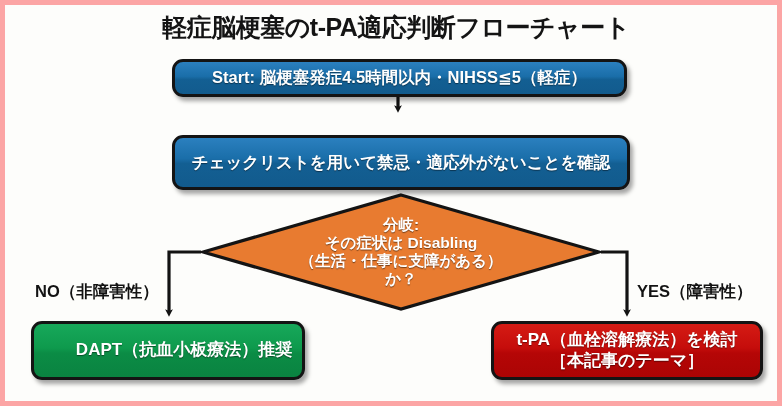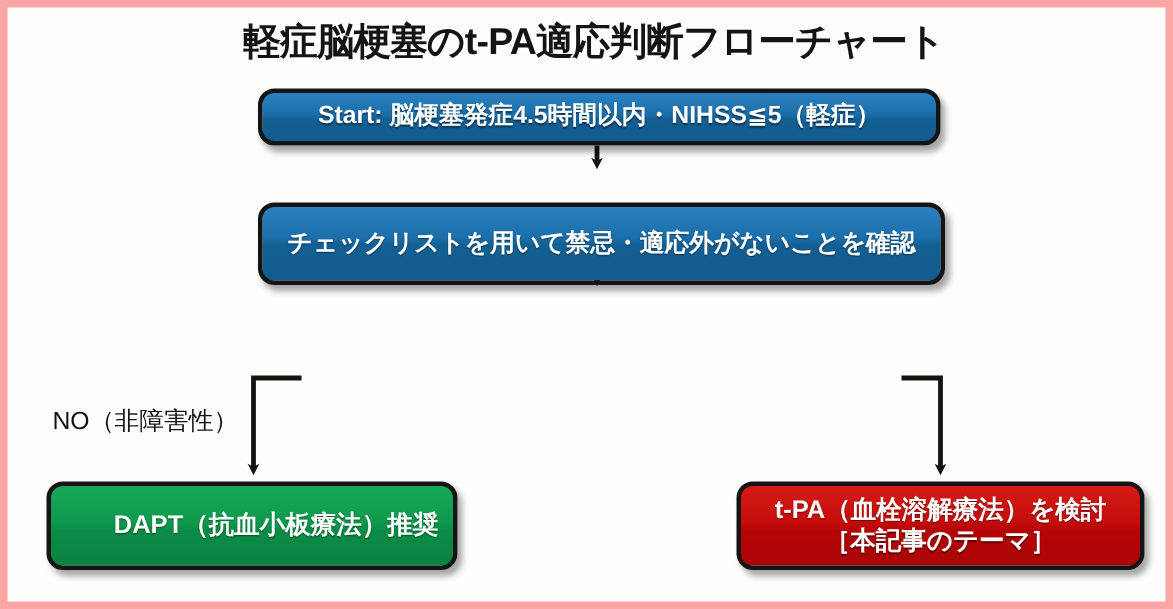--- a/index.html
+++ b/index.html
@@ -103,23 +103,24 @@
   #connectors {
     position: absolute; left: 0; top: 0;
     width: 782px; height: 406px;
     pointer-events: none;
   }
 
   
   .branch-label {
     position: absolute;
     font-size: 16.5px;
-    font-weight: normal;
+    font-weight: bold;
     color: #131313;
     white-space: nowrap;
+    margin-top: 11px;
   }
   #label-no  { left: 30px;  top: 265px; }
   #label-yes { left: 632px; top: 265px; }
 </style>
 </head>
 <body>
 
 <div id="canvas">
 
   <div id="chart-title">軽症脳梗塞のt-PA適応判断フローチャート</div>
@@ -141,22 +142,34 @@
   </svg>
 
   <div class="node" id="node-start">
     <span class="line">Start: 脳梗塞発症4.5時間以内・NIHSS≦5（軽症）</span>
   </div>
 
   <div class="node" id="node-check">
     <span class="line">チェックリストを用いて禁忌・適応外がないことを確認</span>
   </div>
 
+  <div id="node-decision">
+    <svg width="400" height="118" viewBox="0 0 400 118">
+      <polygon points="200,2 398,59 200,116 2,59" fill="#e87b30" stroke="#141414" stroke-width="3.2" stroke-linejoin="miter"></polygon>
+    </svg>
+    <div id="decision-text">
+      <span class="line">分岐:</span>
+      <span class="line">その症状は Disabling</span>
+      <span class="line">（生活・仕事に支障がある）</span>
+      <span class="line">か？</span>
+    </div>
+  </div>
 
   <div class="branch-label" id="label-no">NO（非障害性）</div>
+  <div class="branch-label" id="label-yes">YES（障害性）</div>
 
   <div class="node" id="node-dapt">
     <span class="line">DAPT（抗血小板療法）推奨</span>
   </div>
 
   <div class="node" id="node-tpa">
     <span class="line">t-PA（血栓溶解療法）を検討</span>
     <span class="line">［本記事のテーマ］</span>
   </div>
 

